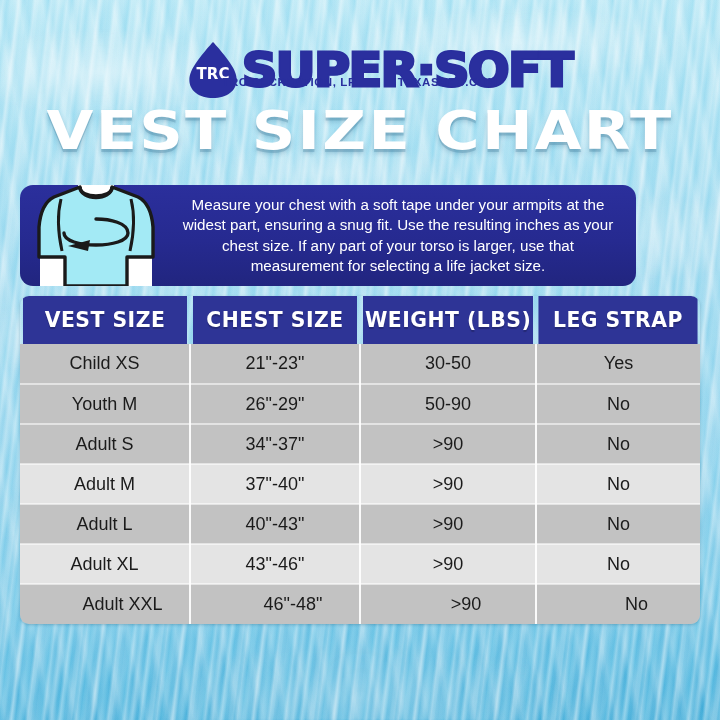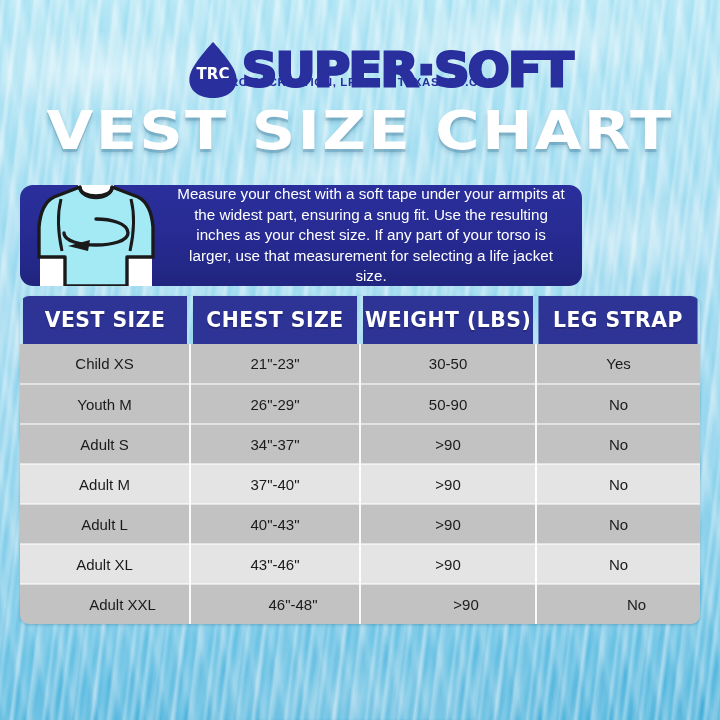--- a/index.html
+++ b/index.html
@@ -127,21 +127,21 @@
     transform: scaleX(1.12);
     text-shadow:
       0 3px 0 rgba(70,130,160,0.30),
       0 4px 5px rgba(40,100,135,0.30);
   }
 
   
   .info-panel {
     position: absolute;
     left: 20px; top: 185px;
-    width: 562px; height: 101px;
+    width: 616px; height: 101px;
     background: linear-gradient(180deg, #2b2f9c 0%, #262a90 55%, #21257f 100%);
     border-radius: 13px;
     display: flex;
     align-items: stretch;
     overflow: hidden;
   }
 
   .torso-wrap {
     width: 152px;
     flex: none;
@@ -185,21 +185,21 @@
     font-size: 21px;
     letter-spacing: 0.5px;
     text-align: center;
     transform: scaleX(0.97);
     text-shadow: 0 2px 1px rgba(0,0,0,0.22);
   }
 
   tbody td {
     height: 40px;
     text-align: center;
-    font-size: 15px;
+    font-size: 18px;
     color: #1b1b1b;
     font-family: "Liberation Sans", sans-serif;
     border-right: 2px solid rgba(255,255,255,0.92);
     border-bottom: 2px solid rgba(255,255,255,0.55);
   }
   tbody td:last-child { border-right: none; margin-left: 25px; }
   tbody tr:last-child td { border-bottom: none; padding-left: 36px; }
 
   tbody tr.odd td  { background: #c2c2c2; }
   tbody tr.even td { background: #e4e4e4; }

